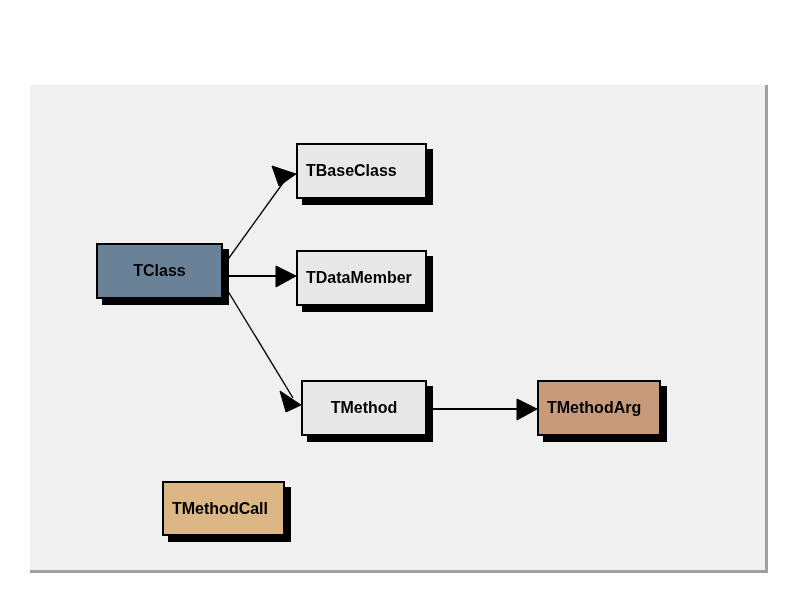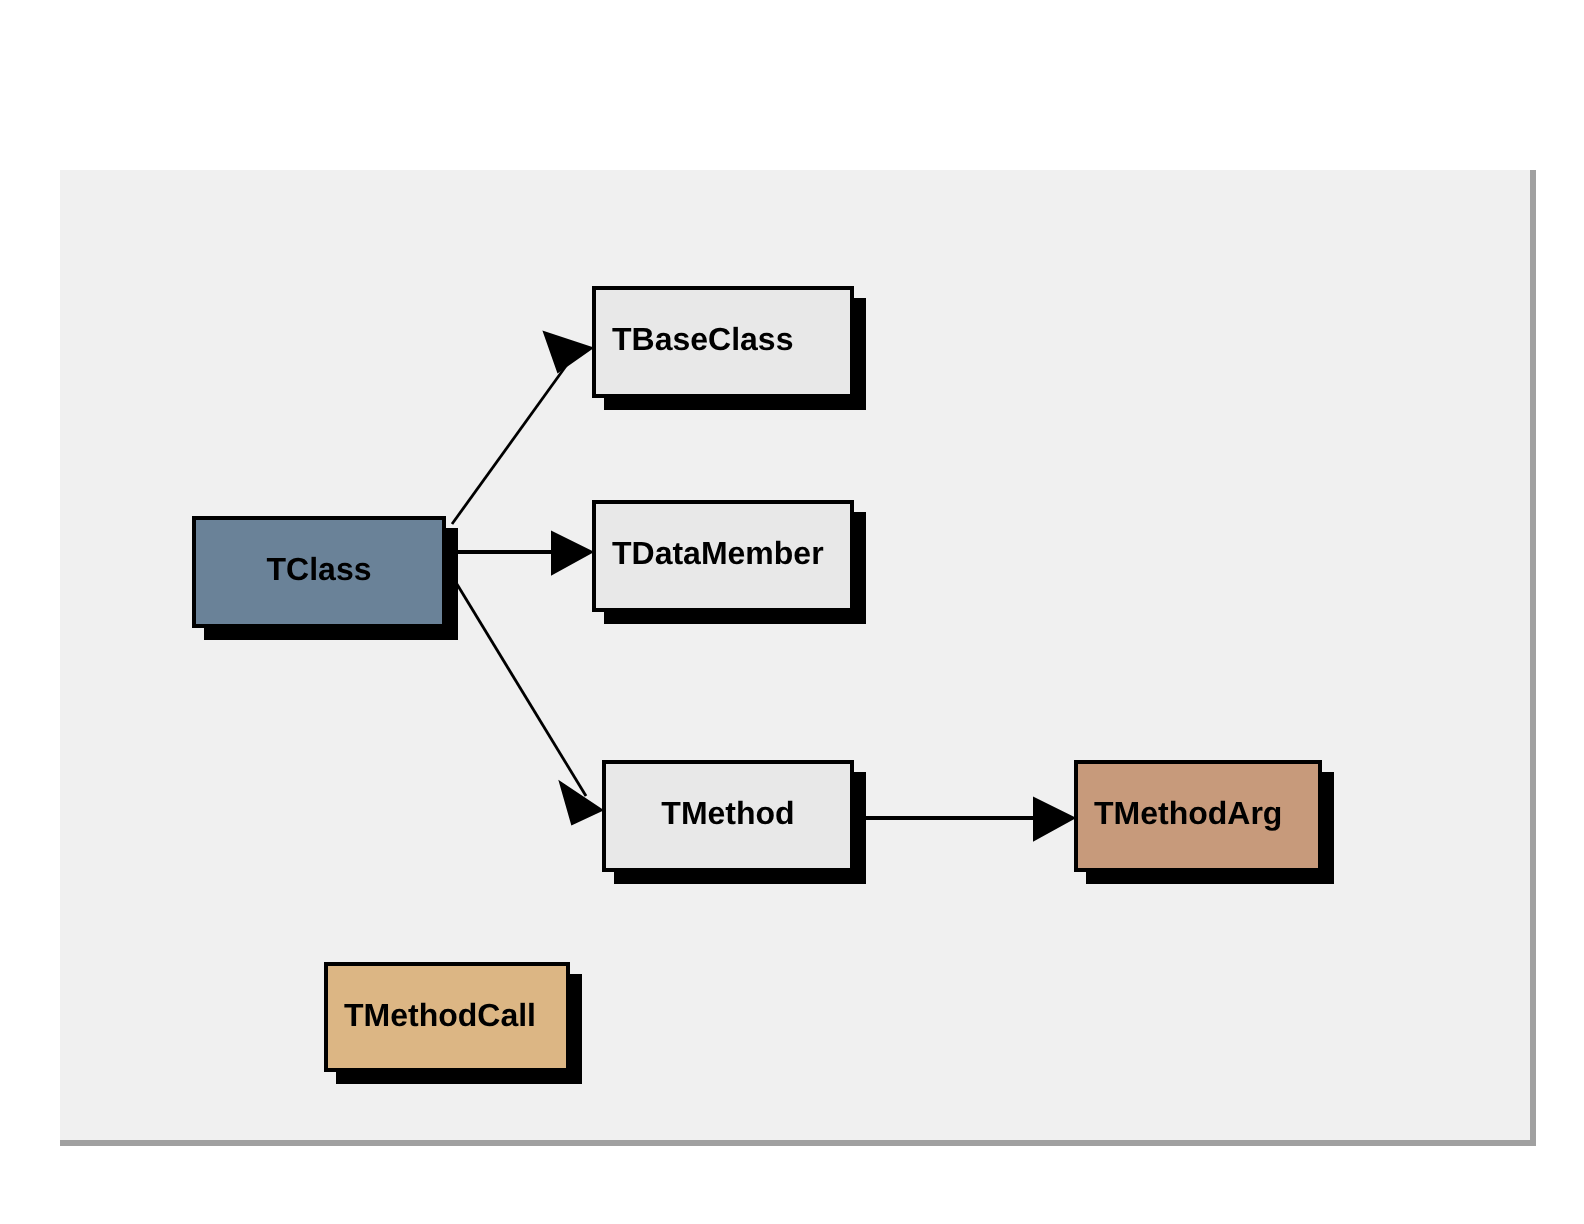--- a/index.html
+++ b/index.html
@@ -59,21 +59,21 @@
   .label-center {
     width: 100%;
     text-align: center;
   }
   .label-left {
     padding-left: 8px;
     text-align: left;
   }
 
   #node-tclass {
-    left: 96px;  top: 258px;
+    left: 96px;  top: 243px;
     width: 127px; height: 56px;
     background: #6a8298;
   }
   #node-tbaseclass {
     left: 296px; top: 143px;
     width: 131px; height: 56px;
     background: #e8e8e8;
   }
   #node-tdatamember {
     left: 296px; top: 250px;

